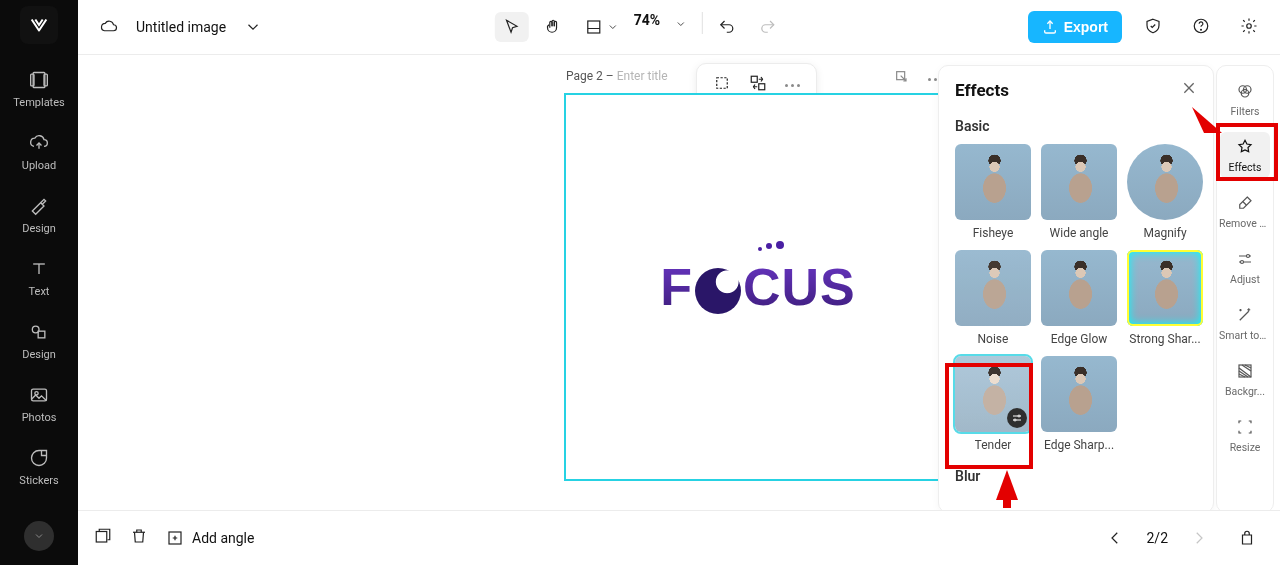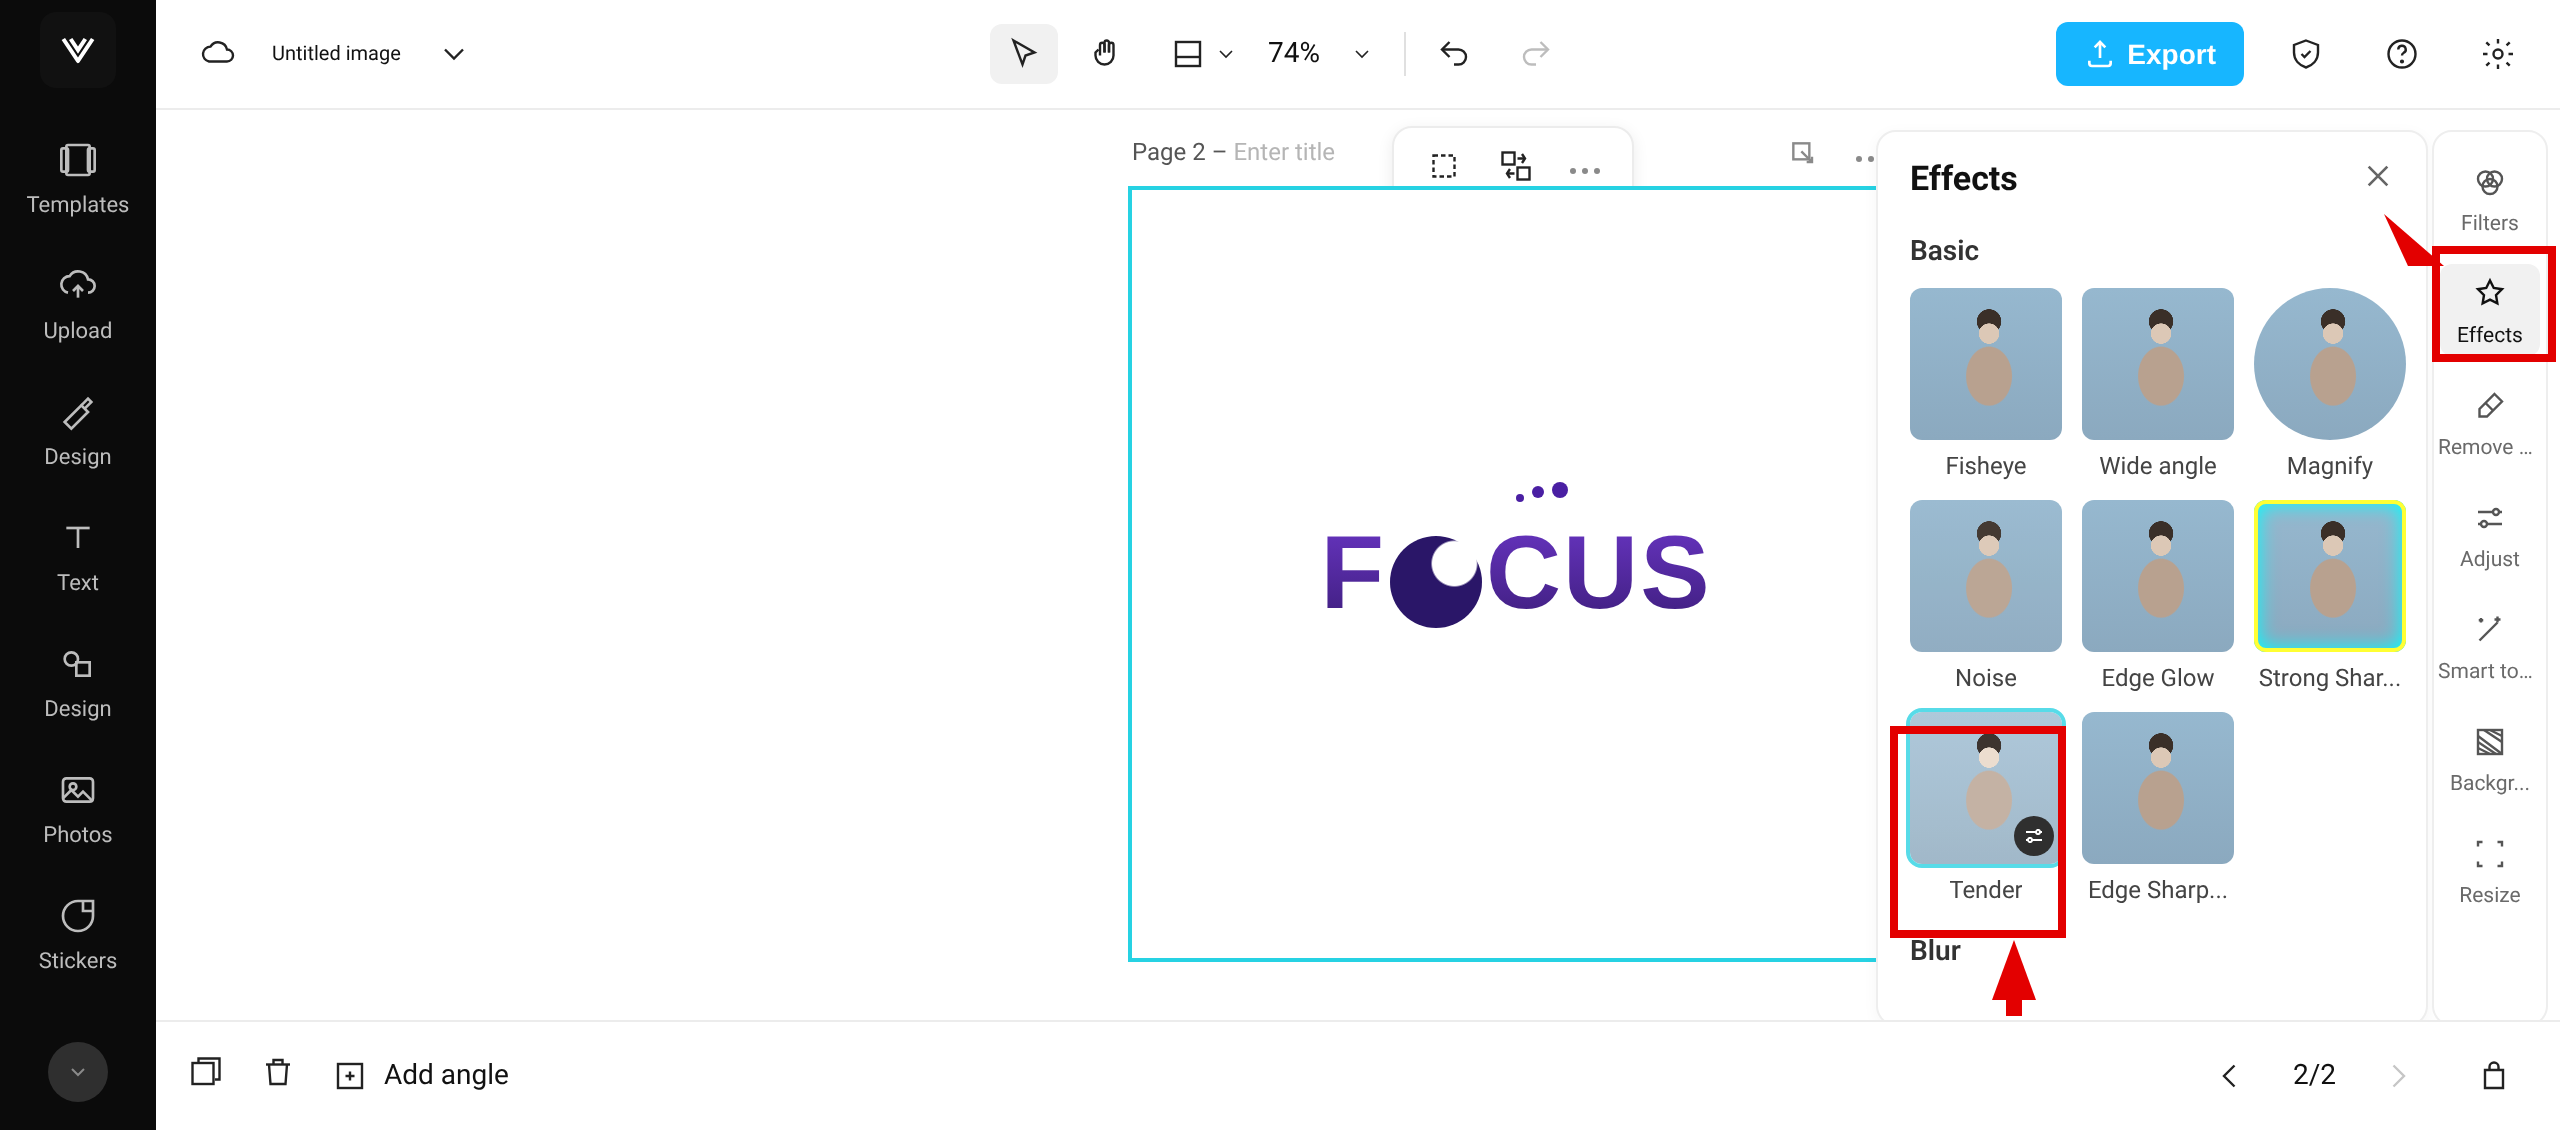--- a/index.html
+++ b/index.html
@@ -15,29 +15,29 @@
 .leftbar .item .ic svg{width:20px;height:20px;fill:none;stroke:#bdbdbd;stroke-width:1.6;}
 .leftbar .spacer{flex:1;}
 .leftbar .avatar{width:30px;height:30px;border-radius:50%;background:#2f2f2f;margin-bottom:14px;display:flex;align-items:center;justify-content:center;}
 .leftbar .avatar svg{width:12px;height:12px;stroke:#8a8a8a;fill:none;stroke-width:2;}
 
 
 .maincol{flex:1;display:flex;flex-direction:column;min-width:0;}
 
 
 .topbar{height:55px;border-bottom:1px solid #ececec;display:flex;align-items:center;padding:0 14px;gap:10px;}
-.topbar .title{font-size:10px;color:#111;}
-.topbar .centergroup{position:absolute;left:50%;transform:translateX(-50%);display:flex;align-items:center;gap:7px;}
+.topbar .title{font-size:14px;color:#111;}
+.topbar .centergroup{position:absolute;left:50%;transform:translateX(-50%);display:flex;align-items:flex-start;gap:7px;font-weight:bold;}
 .tool-btn{padding:6px 8px;border-radius:6px;cursor:pointer;display:flex;align-items:center;gap:4px;}
 .tool-btn.active{background:#f1f1f1;}
 .tool-btn svg{width:18px;height:18px;fill:none;stroke:#222;stroke-width:1.6;}
 .zoom{font-size:14px;color:#111;}
 .vsep{width:1px;height:22px;background:#e0e0e0;}
 .disabled svg{stroke:#bdbdbd;}
-.topbar .rightgroup{margin-left:auto;display:flex;align-items:center;gap:14px;}
+.topbar .rightgroup{margin-left:auto;display:flex;align-items:flex-start;gap:14px;}
 .export-btn{background:#17b6ff;color:#fff;border:none;border-radius:6px;padding:8px 14px;font-size:14px;font-weight:600;display:flex;align-items:center;gap:6px;cursor:pointer;}
 .export-btn svg{width:16px;height:16px;stroke:#fff;fill:none;stroke-width:2;}
 
 
 .canvaszone{flex:1;position:relative;display:flex;align-items:flex-start;justify-content:center;overflow:hidden;background:#fff;}
 .page-label{position:absolute;top:14px;left:488px;font-size:12px;color:#555;}
 .page-label .placeholder{color:#b5b5b5;}
 .float-toolbar{position:absolute;top:8px;left:618px;background:#fff;border:1px solid #ececec;border-radius:10px;box-shadow:0 2px 8px rgba(0,0,0,.08);display:flex;align-items:center;gap:18px;padding:10px 16px;}
 .float-toolbar svg{width:18px;height:18px;stroke:#222;fill:none;stroke-width:1.6;}
 .float-right{position:absolute;top:14px;left:816px;display:flex;align-items:center;gap:18px;}

